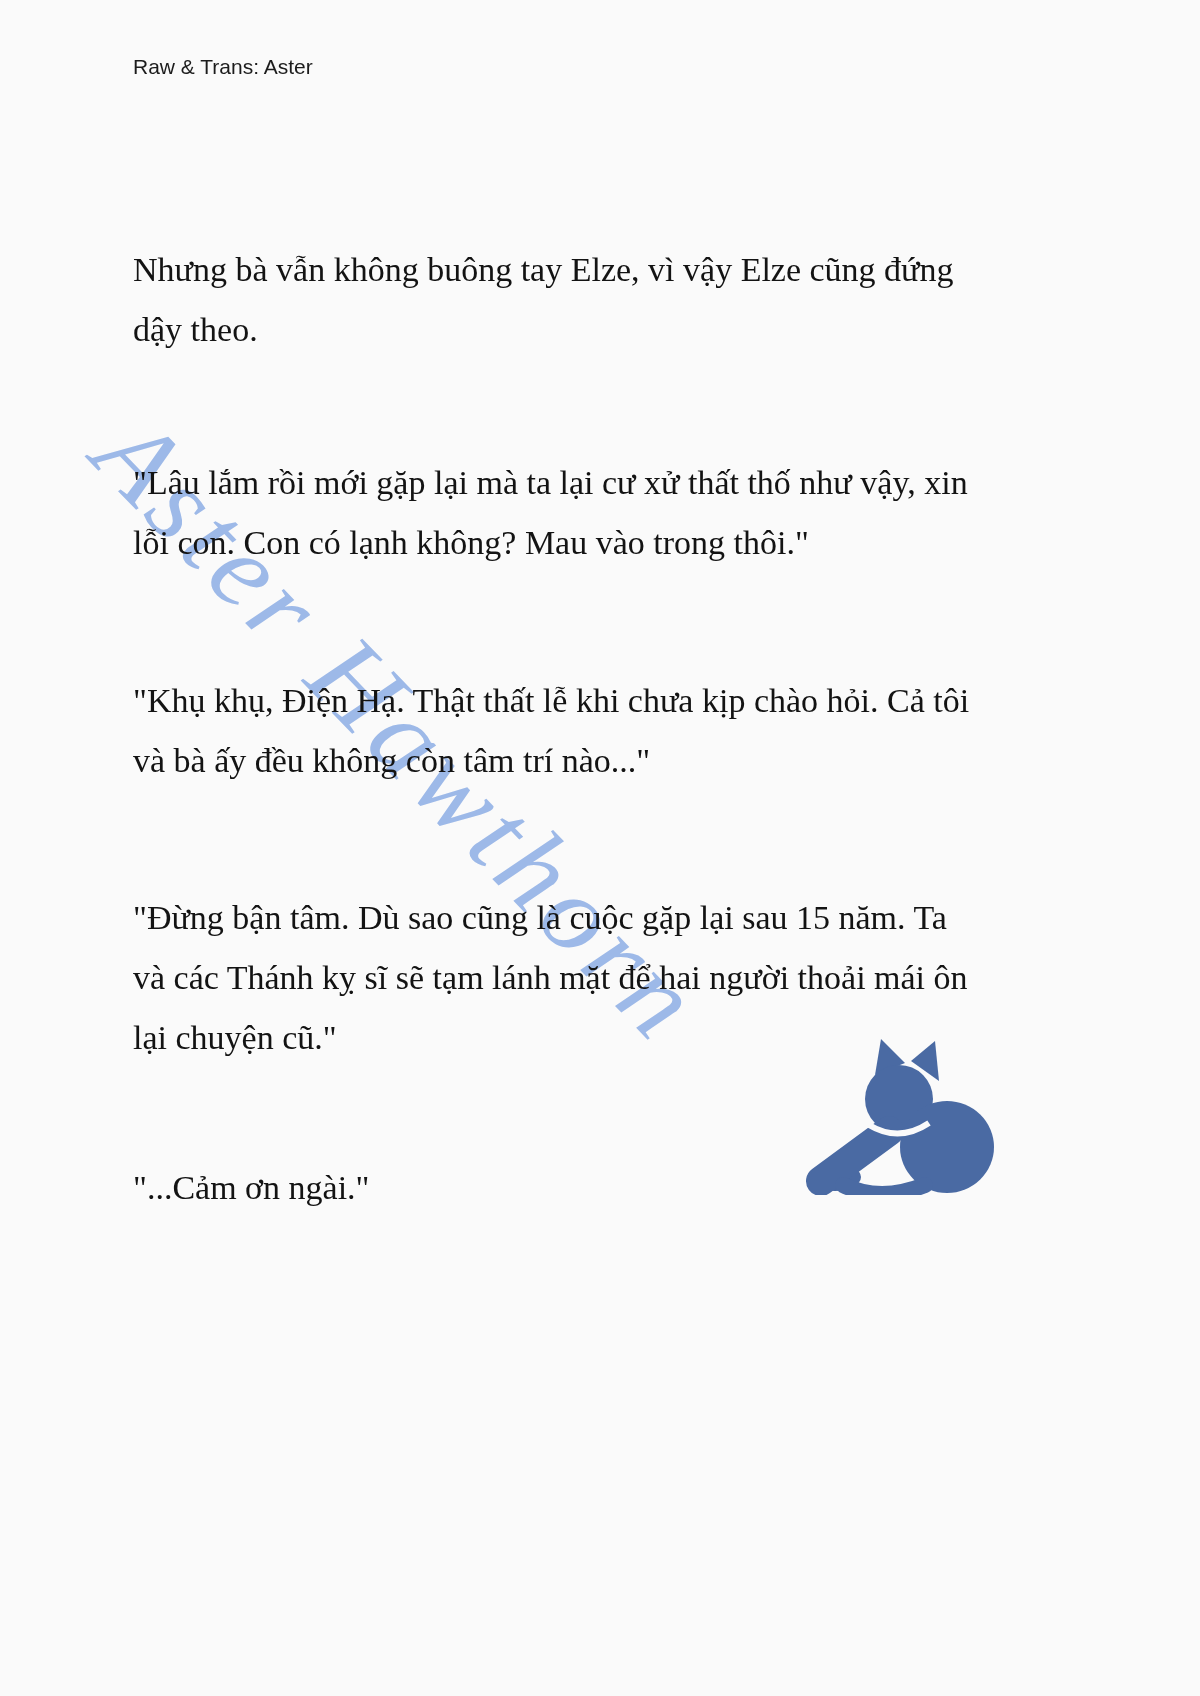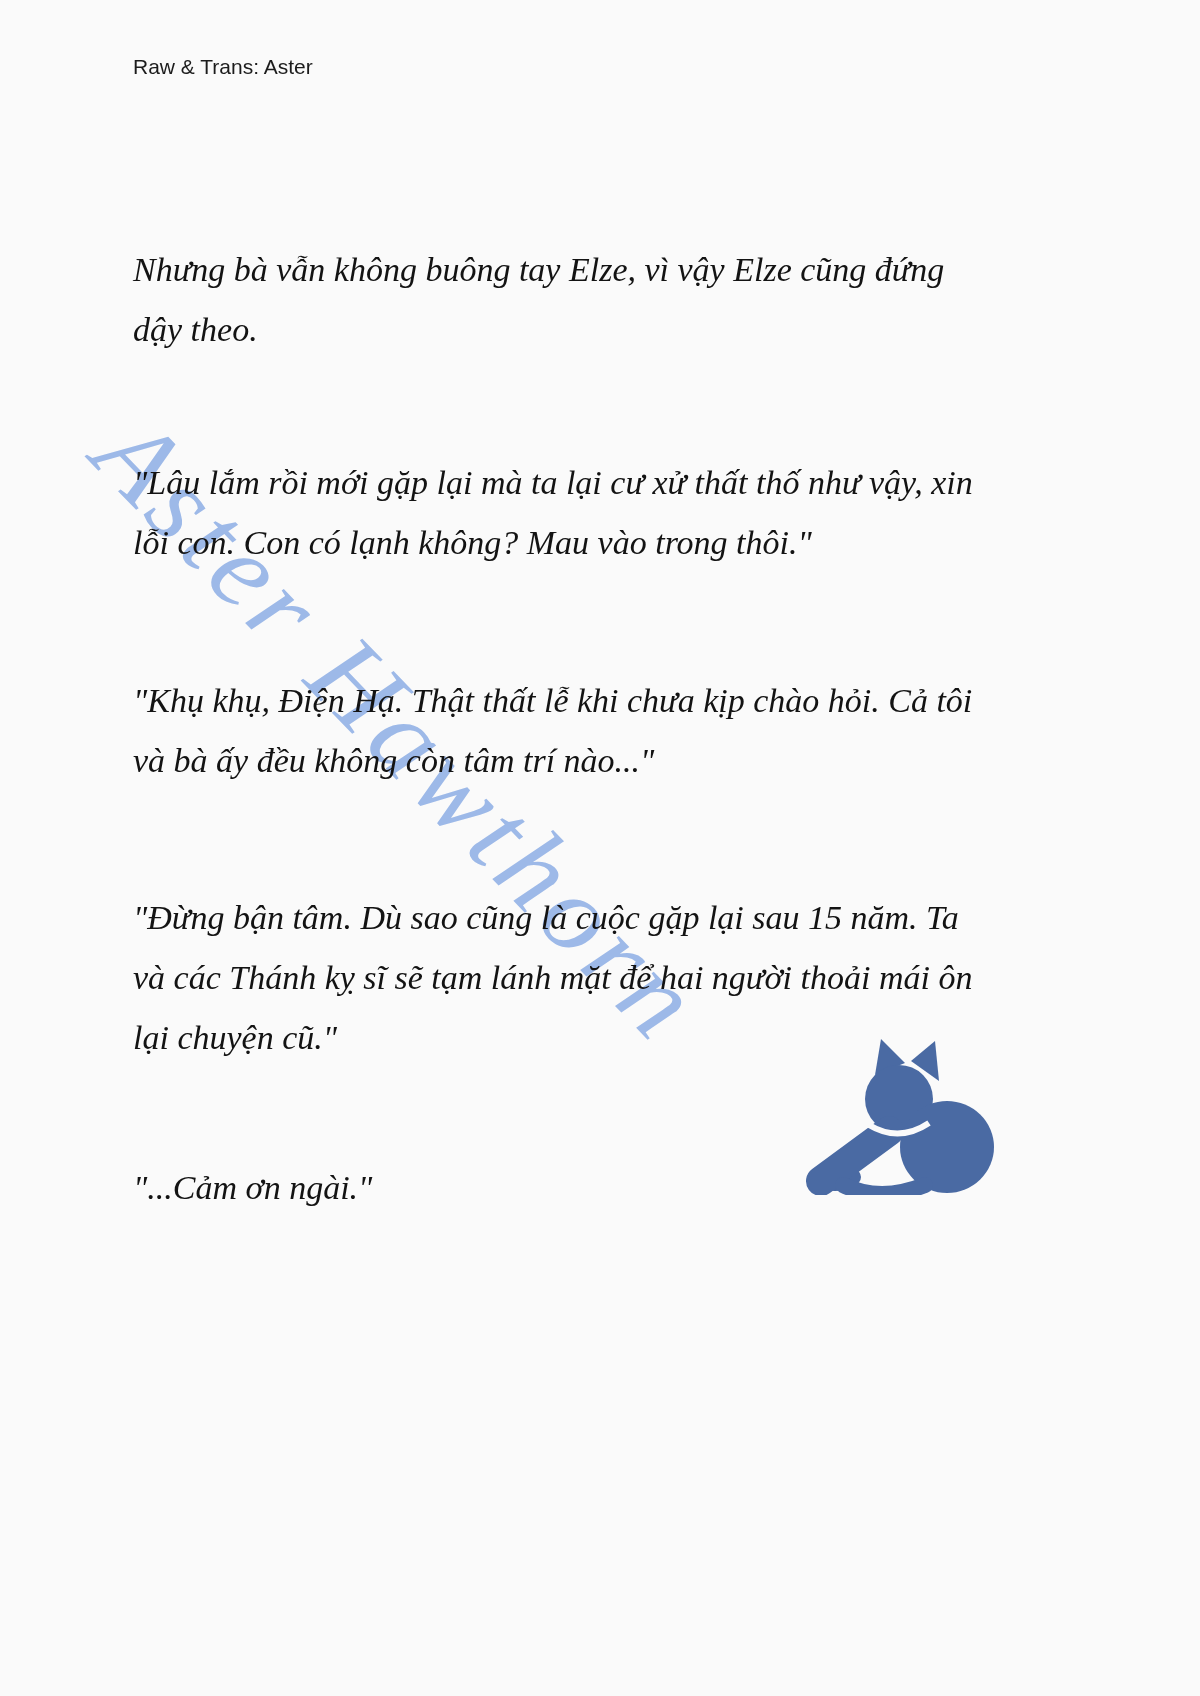--- a/index.html
+++ b/index.html
@@ -39,21 +39,20 @@
   }
   .para{
     position:absolute;
     left:133px;
     width:842px;
     font-family:"Liberation Serif", serif;
     font-size:34px;
     line-height:60px;
     color:#131313;
     z-index:2;
-    font-style:italic;
   }
   #p1{top:206px;}
   #p2{top:419px;}
   #p3{top:637px;}
   #p4{top:854px;}
   #p5{top:1124px;}
   #p6{top:1274px; line-height:62px;}
   .cat{
     position:absolute;
     left:775px;

